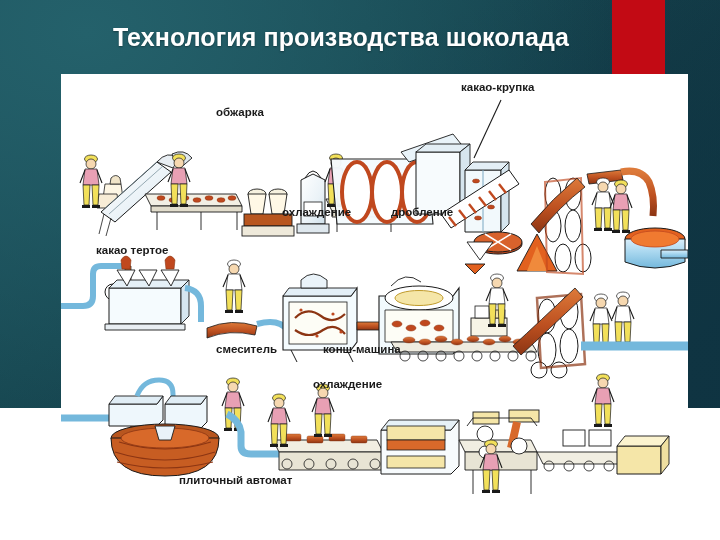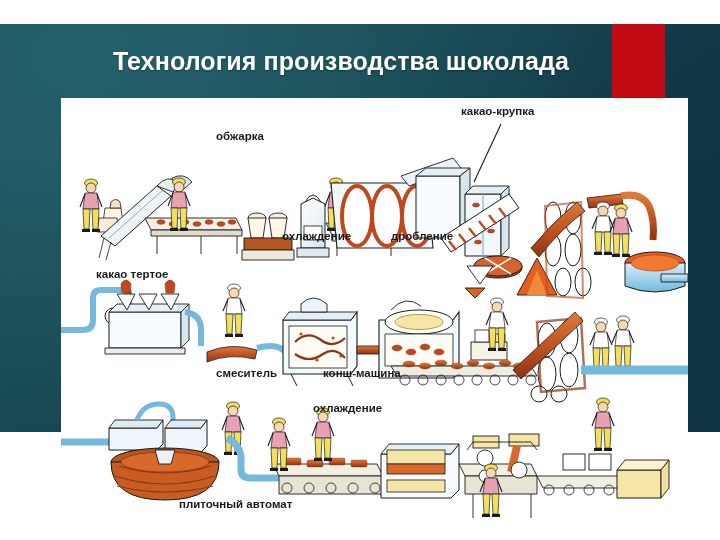--- a/index.html
+++ b/index.html
@@ -6,21 +6,20 @@
   body{
     width:720px;height:540px;overflow:hidden;
     font-family:"Liberation Sans","DejaVu Sans",sans-serif;
   }
   #slide{
     position:relative;width:720px;height:408px;
     background:
       radial-gradient(ellipse 900px 700px at 12% 8%, #24616b 0%, rgba(36,97,107,0) 62%),
       radial-gradient(ellipse 700px 600px at 92% 96%, #0f3442 0%, rgba(15,52,66,0) 70%),
       linear-gradient(135deg,#1d4f5a 0%,#16454f 35%,#123a46 65%,#0e3240 100%);
-    margin-top: 24px;
   }
   #red-bar{
     position:absolute;left:612px;top:0;width:53px;height:74px;
     background:#c20a14;
   }
   #slide-title{
     position:absolute;left:60px;top:18px;width:562px;height:38px;
     display:flex;align-items:center;justify-content:center;
     color:#ffffff;font-weight:bold;font-size:25px;letter-spacing:.1px;
     white-space:nowrap;text-shadow:0 1px 2px rgba(0,0,0,.35);

